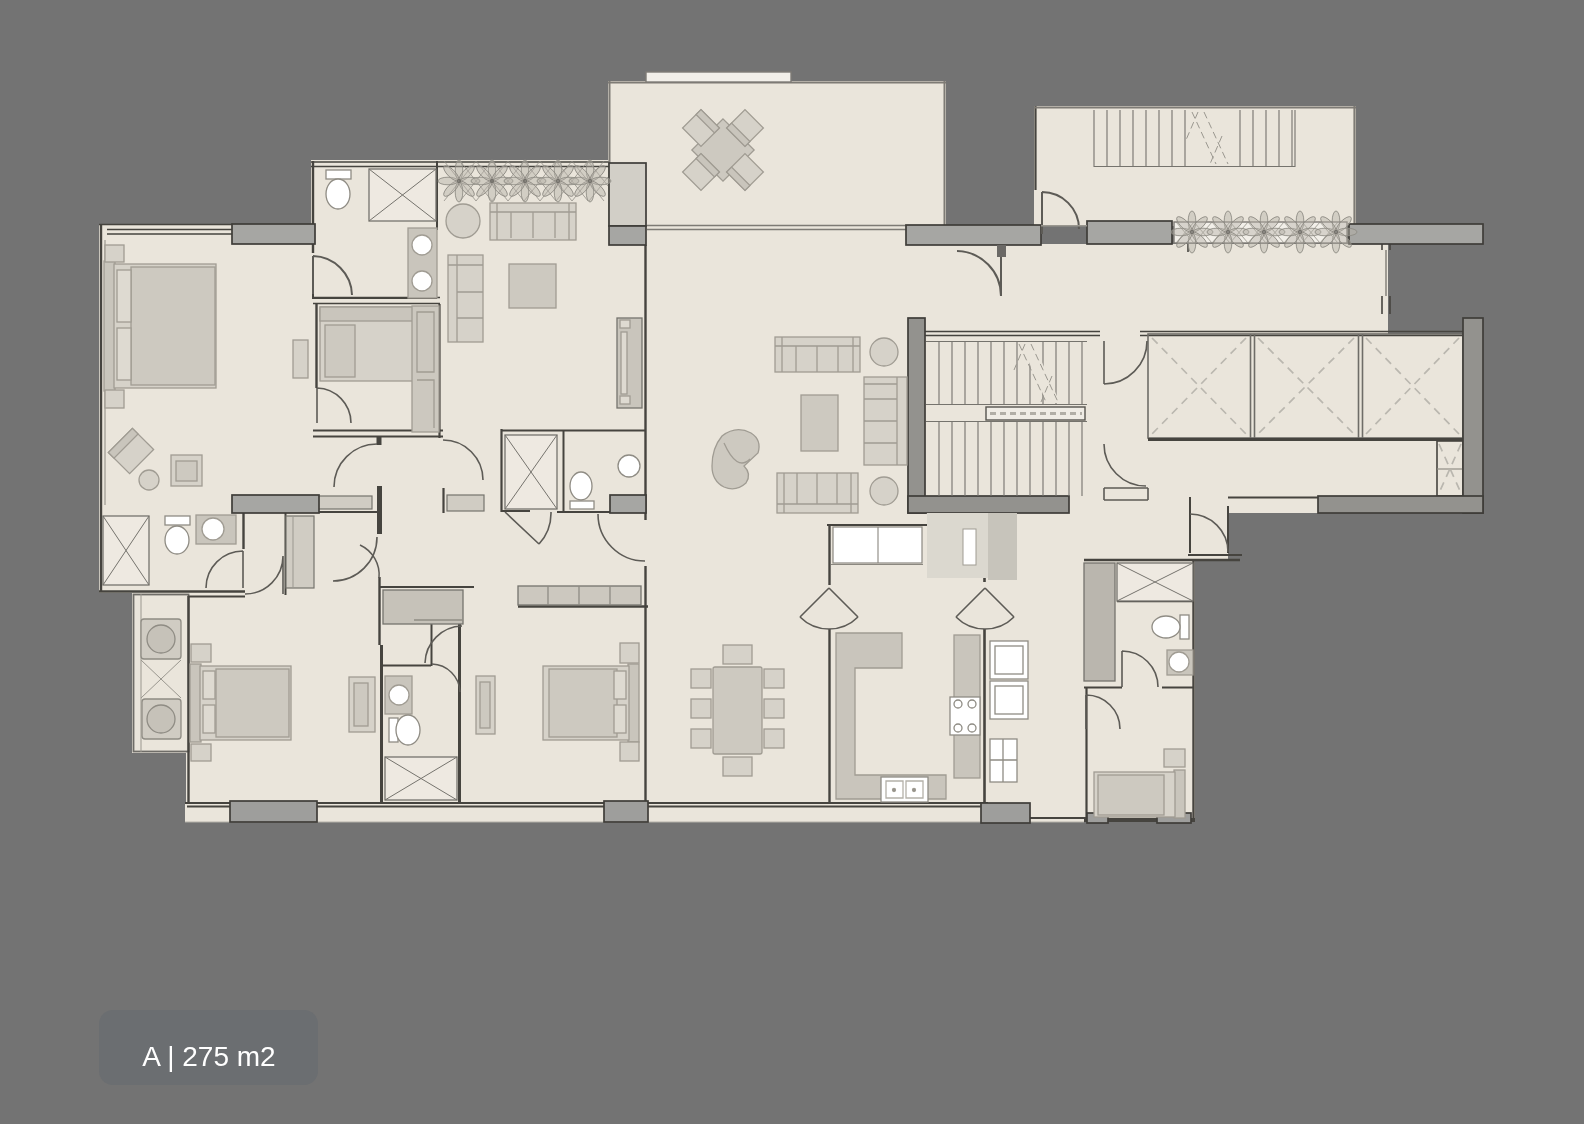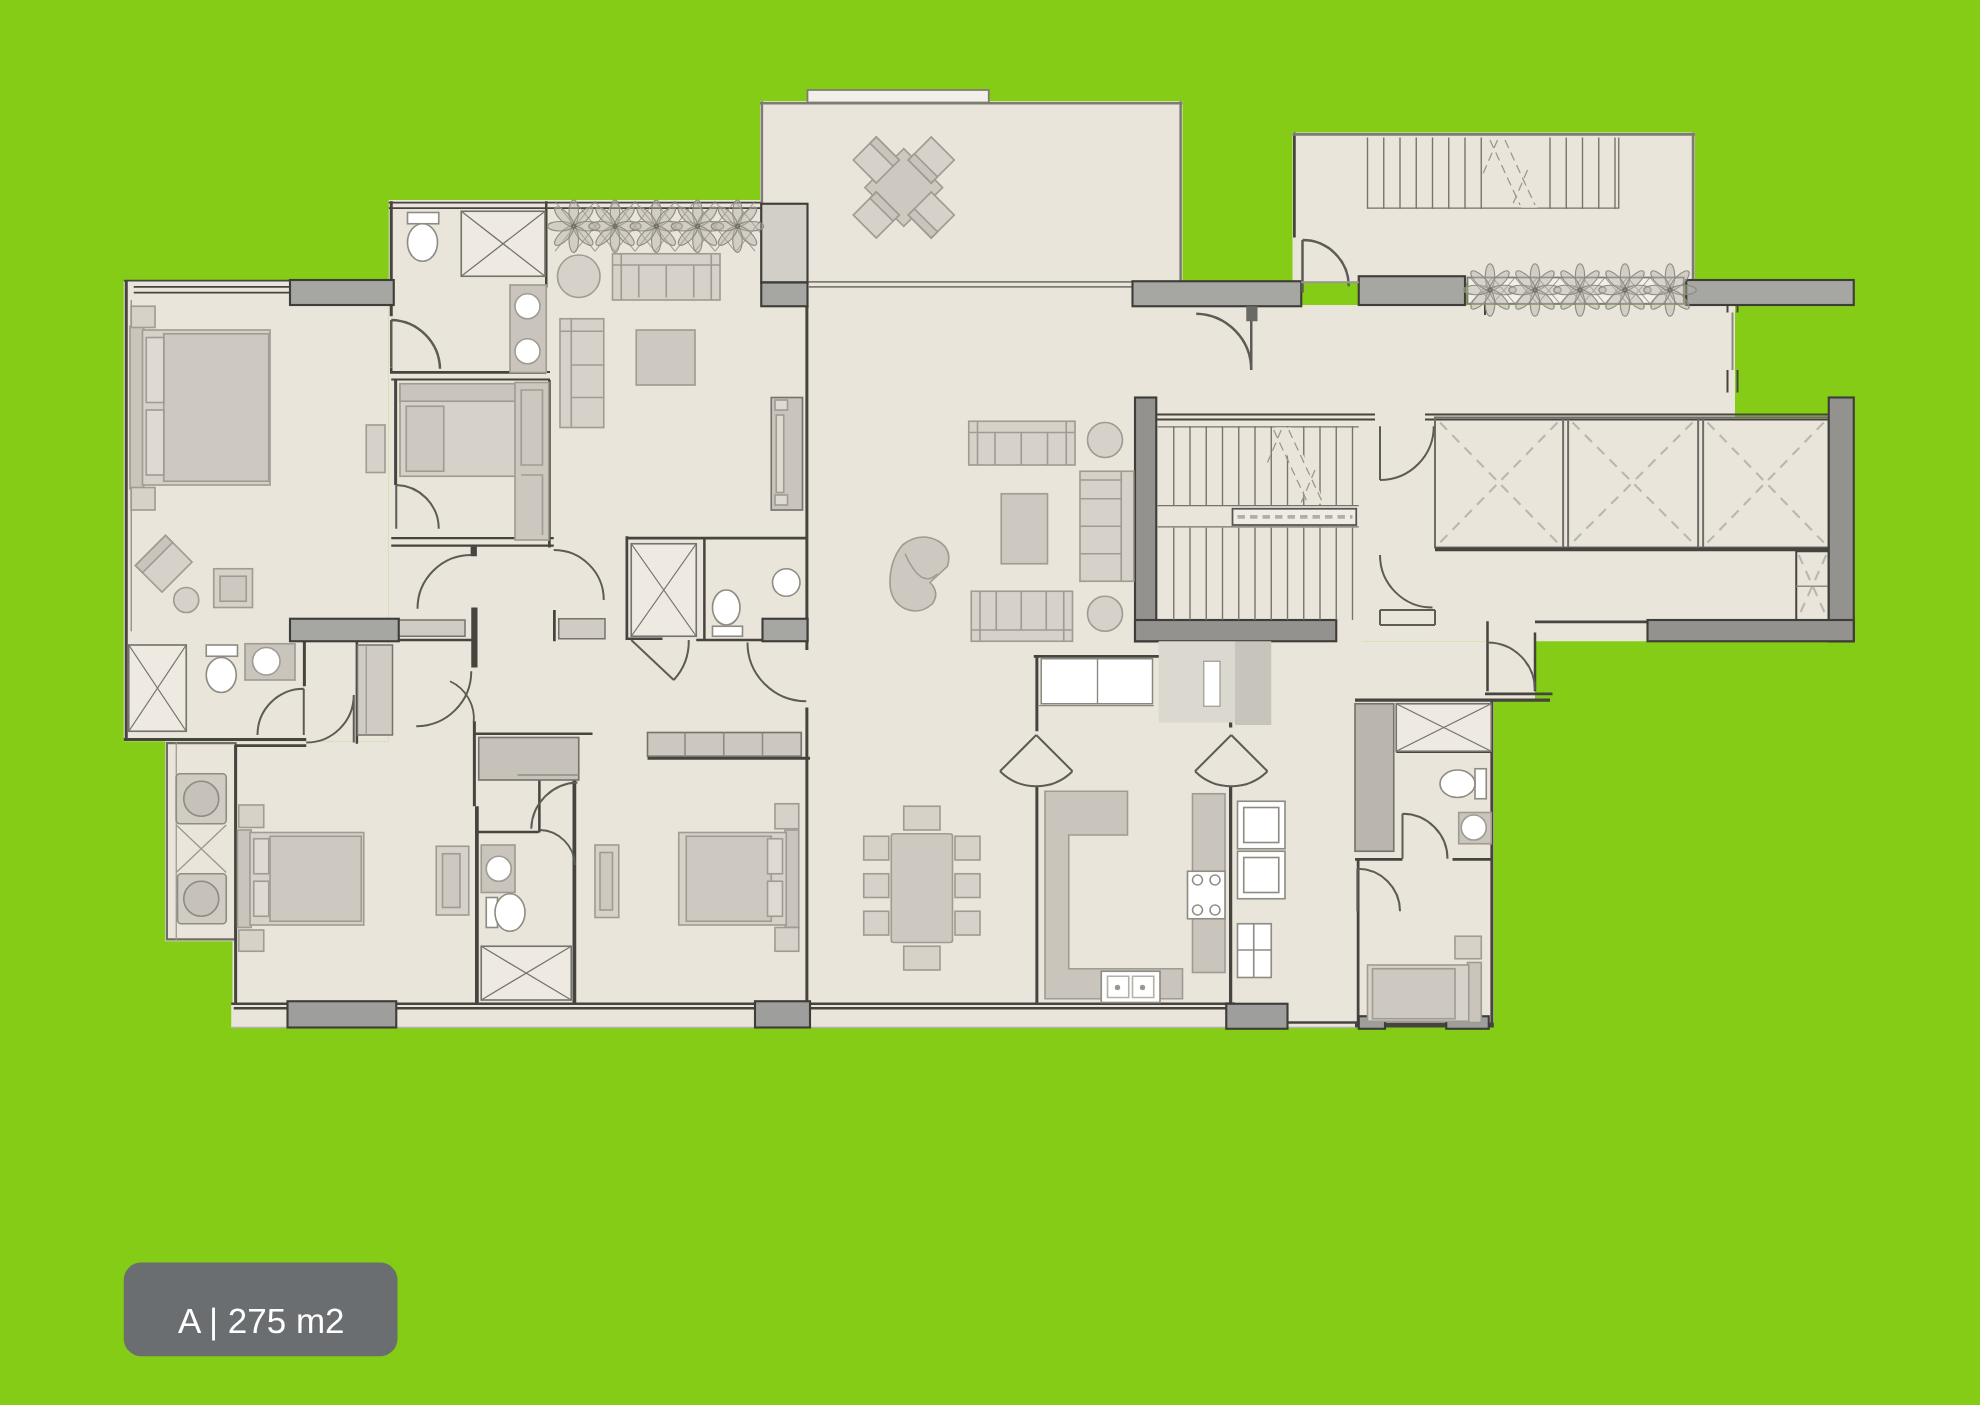--- a/index.html
+++ b/index.html
@@ -1,16 +1,16 @@
 <!DOCTYPE html>
 <html><head>
 <meta charset="utf-8">
 <style>
   html,body{margin:0;padding:0;background:#ffffff;}
-  #page{width:1584px;height:1124px;position:relative;background:#84cc16;font-family:"Liberation Sans", sans-serif;}
+  #page{width:1584px;height:1124px;position:relative;background:#737373;font-family:"Liberation Sans", sans-serif;}
 </style>
 </head>
 <body>
 <div id="page">
 <svg width="1584" height="1124" viewBox="0 0 1584 1124">
 <defs>
   <g id="flower">
     <g stroke="#8f8c84" stroke-width="0.9" fill="#b5b2a9" fill-opacity="0.45">
       <ellipse cx="0" cy="-11" rx="3.8" ry="10"></ellipse>
       <ellipse cx="0" cy="-11" rx="3.8" ry="10" transform="rotate(45)"></ellipse>

